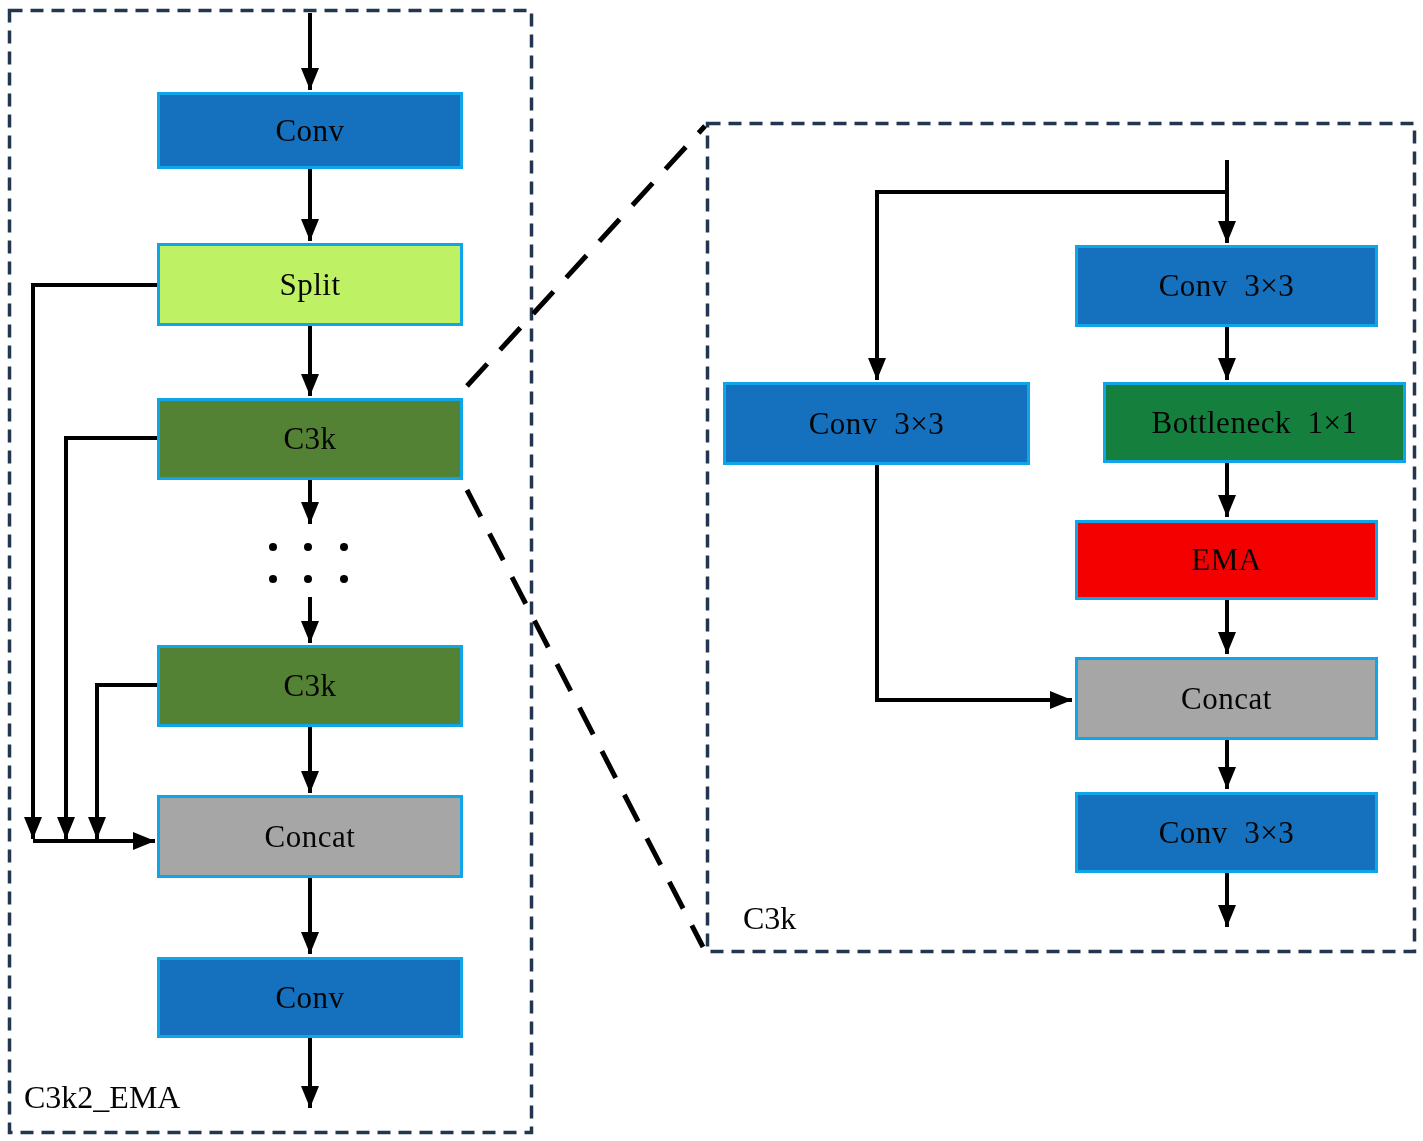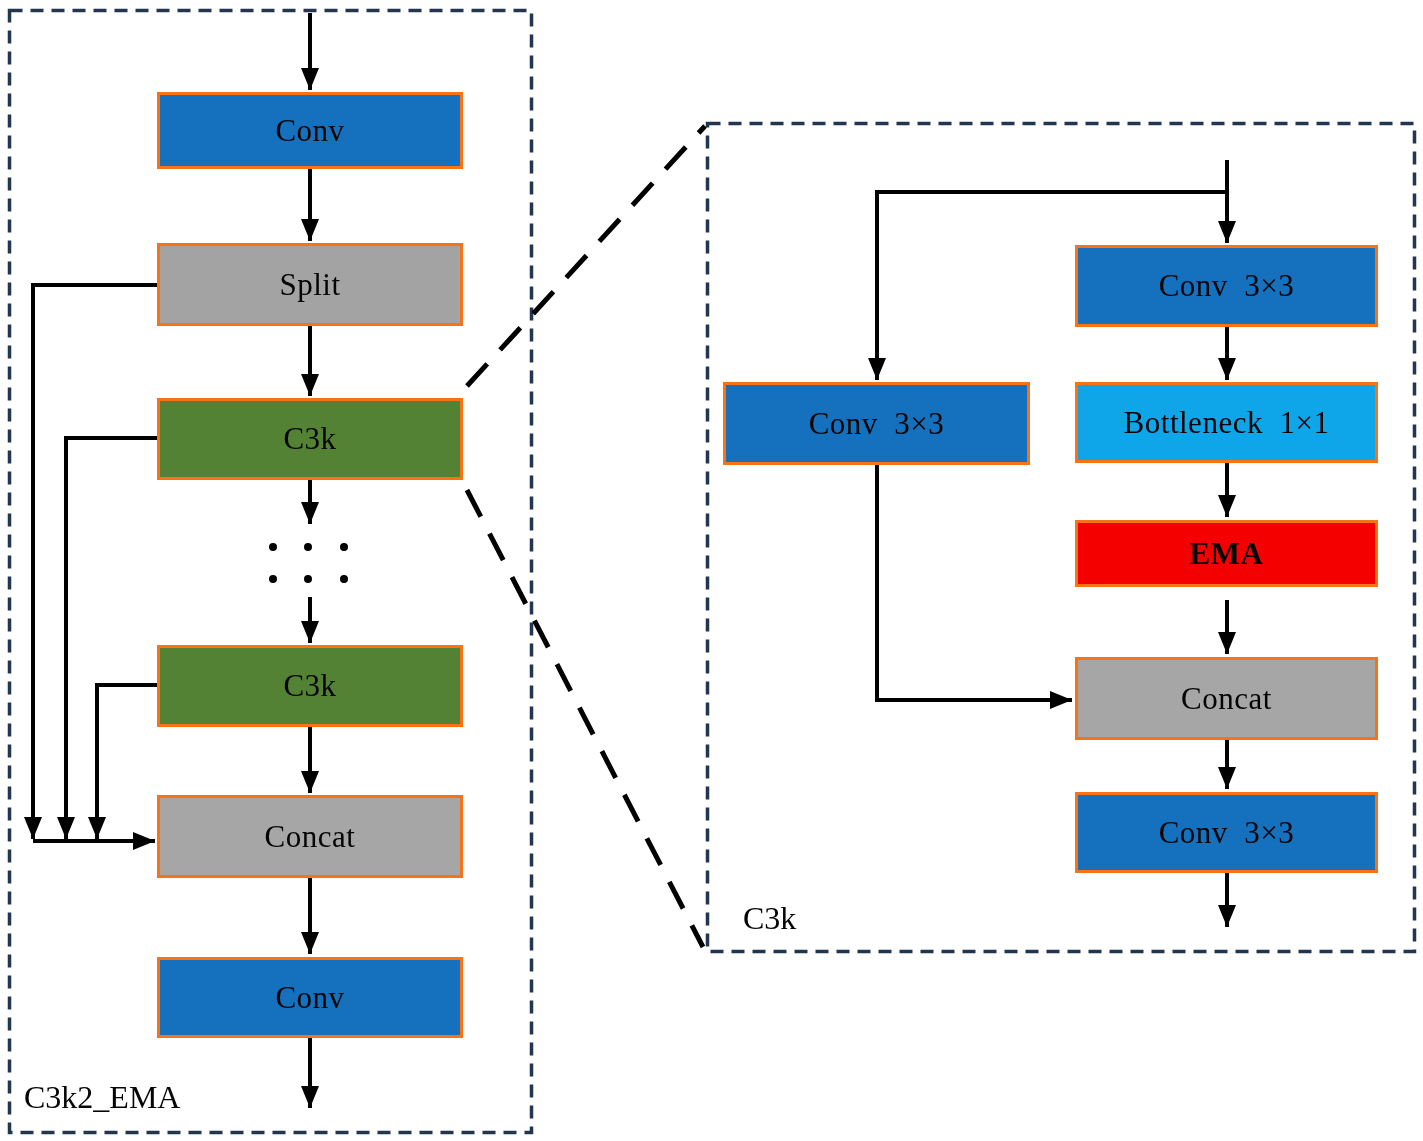--- a/index.html
+++ b/index.html
@@ -7,21 +7,21 @@
     position:relative;
     width:1423px;height:1141px;
     background:#ffffff;
     font-family:"Liberation Serif","DejaVu Serif",serif;
     overflow:hidden;
   }
   #wires{position:absolute;left:0;top:0;z-index:1;}
   .node{
     position:absolute;
     box-sizing:border-box;
-    border:3px solid #f97316;
+    border:3px solid #0ea5e9;
     display:flex;align-items:center;justify-content:center;
     z-index:2;
     font-size:31px;
     color:#050505;
     white-space:pre;
     letter-spacing:0.5px;
   }
   .panel-label{
     position:absolute;
     z-index:2;
@@ -79,39 +79,39 @@
   <line x1="1227" y1="327" x2="1227" y2="380" stroke="#000" stroke-width="4" marker-end="url(#ah)"></line>
   <line x1="1227" y1="463" x2="1227" y2="517" stroke="#000" stroke-width="4" marker-end="url(#ah)"></line>
   <line x1="1227" y1="600" x2="1227" y2="654" stroke="#000" stroke-width="4" marker-end="url(#ah)"></line>
   <line x1="1227" y1="740" x2="1227" y2="789" stroke="#000" stroke-width="4" marker-end="url(#ah)"></line>
   <line x1="1227" y1="873" x2="1227" y2="927" stroke="#000" stroke-width="4" marker-end="url(#ah)"></line>
   <polyline points="877,465 877,700 1072,700" fill="none" stroke="#000" stroke-width="4" marker-end="url(#ah)"></polyline>
 </svg>
 
 <div class="node lnode" style="top: 92px; height: 77px; background-color: rgb(21, 112, 189);">Conv</div>
 
-<div class="node lnode" style="top: 243px; height: 83px; background-color: #a3a3a3;">Split</div>
+<div class="node lnode" style="top: 243px; height: 83px; background-color: #bef264;">Split</div>
 
 <div class="node lnode" style="top: 398px; height: 82px; background-color: rgb(84, 130, 53);">C3k</div>
 
 <div class="node lnode" style="top: 645px; height: 82px; background-color: rgb(84, 130, 53);">C3k</div>
 
 <div class="node lnode" style="top: 795px; height: 83px; background-color: rgb(166, 166, 166);">Concat</div>
 
 <div class="node lnode" style="top: 957px; height: 81px; background-color: rgb(21, 112, 189);">Conv</div>
 
 <div class="panel-label" style="left:24px;top:1079px;">C3k2_EMA</div>
 
 <div class="node rnode" style="top: 245px; height: 82px; background-color: rgb(21, 112, 189);">Conv  3×3</div>
 
 <div class="node" style="left: 723px; top: 382px; width: 307px; height: 83px; background-color: rgb(21, 112, 189);">Conv  3×3</div>
 
-<div class="node rnode" style="top: 382px; height: 81px; background-color: #0ea5e9;">Bottleneck  1×1</div>
+<div class="node rnode" style="top: 382px; height: 81px; background-color: #15803d; margin-left: 28px;">Bottleneck  1×1</div>
 
-<div class="node rnode" style="top: 520px; height: 67px; background-color: rgb(244, 0, 0); font-weight: bold;">EMA</div>
+<div class="node rnode" style="top: 520px; height: 80px; background-color: rgb(244, 0, 0);">EMA</div>
 
 <div class="node rnode" style="top: 657px; height: 83px; background-color: rgb(166, 166, 166);">Concat</div>
 
 <div class="node rnode" style="top: 792px; height: 81px; background-color: rgb(21, 112, 189);">Conv  3×3</div>
 
 <div class="panel-label" style="left:743px;top:900px;">C3k</div>
 
 </div>
 
 </body></html>

